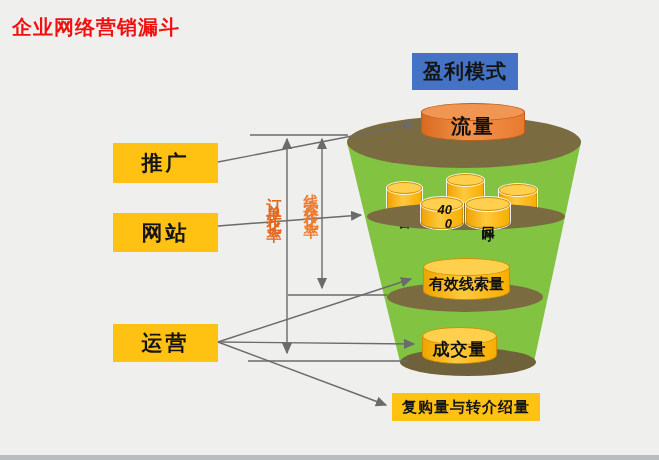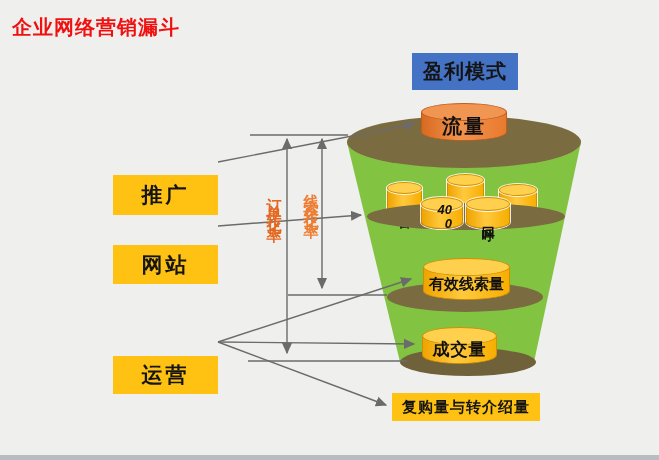--- a/index.html
+++ b/index.html
@@ -14,21 +14,21 @@
   svg.layer{position:absolute;left:0;top:0;pointer-events:none;}
   .base{z-index:1;}
   .lines{z-index:5;}
   
   .box{
     position:absolute;display:flex;align-items:center;justify-content:center;
     font-weight:700;color:#141414;z-index:6;text-align:right;
   }
   .box.amber{background:#FFC112;}
   .box.blue{background:#4472C4;}
-  .srcbox{width:105px;height:40px;font-size:21px;letter-spacing:3px;margin-top:32px;}
+  .srcbox{width:105px;height:40px;font-size:21px;letter-spacing:3px;}
   
   .cyl{position:absolute;}
   .z2{z-index:2;} .z4{z-index:4;}
   .cyl .cbody{
     position:absolute;left:0;right:0;top:var(--ry);bottom:0;
     border:1px solid var(--edge);border-top:none;
     border-radius:0 0 50% 50% / 0 0 var(--ry) var(--ry);
     background:linear-gradient(90deg,var(--dk) 0%,var(--lt) 45%,var(--md) 100%);
   }
   .cyl .ctop{
@@ -99,21 +99,21 @@
     <div class="clabel wrap" style="font-size:13px;">
       <span>400</span>
     </div>
   </div>
   <div class="cyl gold small z4" style="left:466px;top:197px;width:44px;height:32px;--ry:7px;">
     <div class="cbody"></div>
     <div class="ctop"></div>
     <div class="clabel vert" style="font-size:13px;letter-spacing:1px;">回呼</div>
   </div>
 
-  <div class="cyl orange z4" style="left:421px;top:103px;width:86px;height:38px;--ry:9px;">
+  <div class="cyl orange z4" style="left:421px;top:103px;width:104px;height:38px;--ry:9px;">
     <div class="cbody"></div>
     <div class="ctop"></div>
     <div class="clabel" style="font-size:20px;letter-spacing:2px;">流量</div>
   </div>
   <div class="cyl gold z4" style="left:423px;top:258px;width:87px;height:42px;--ry:9px;">
     <div class="cbody"></div>
     <div class="ctop"></div>
     <div class="clabel" style="font-size:15px;">有效线索量</div>
   </div>
   <div class="cyl gold z4" style="left:422px;top:327px;width:75px;height:37px;--ry:9px;">

